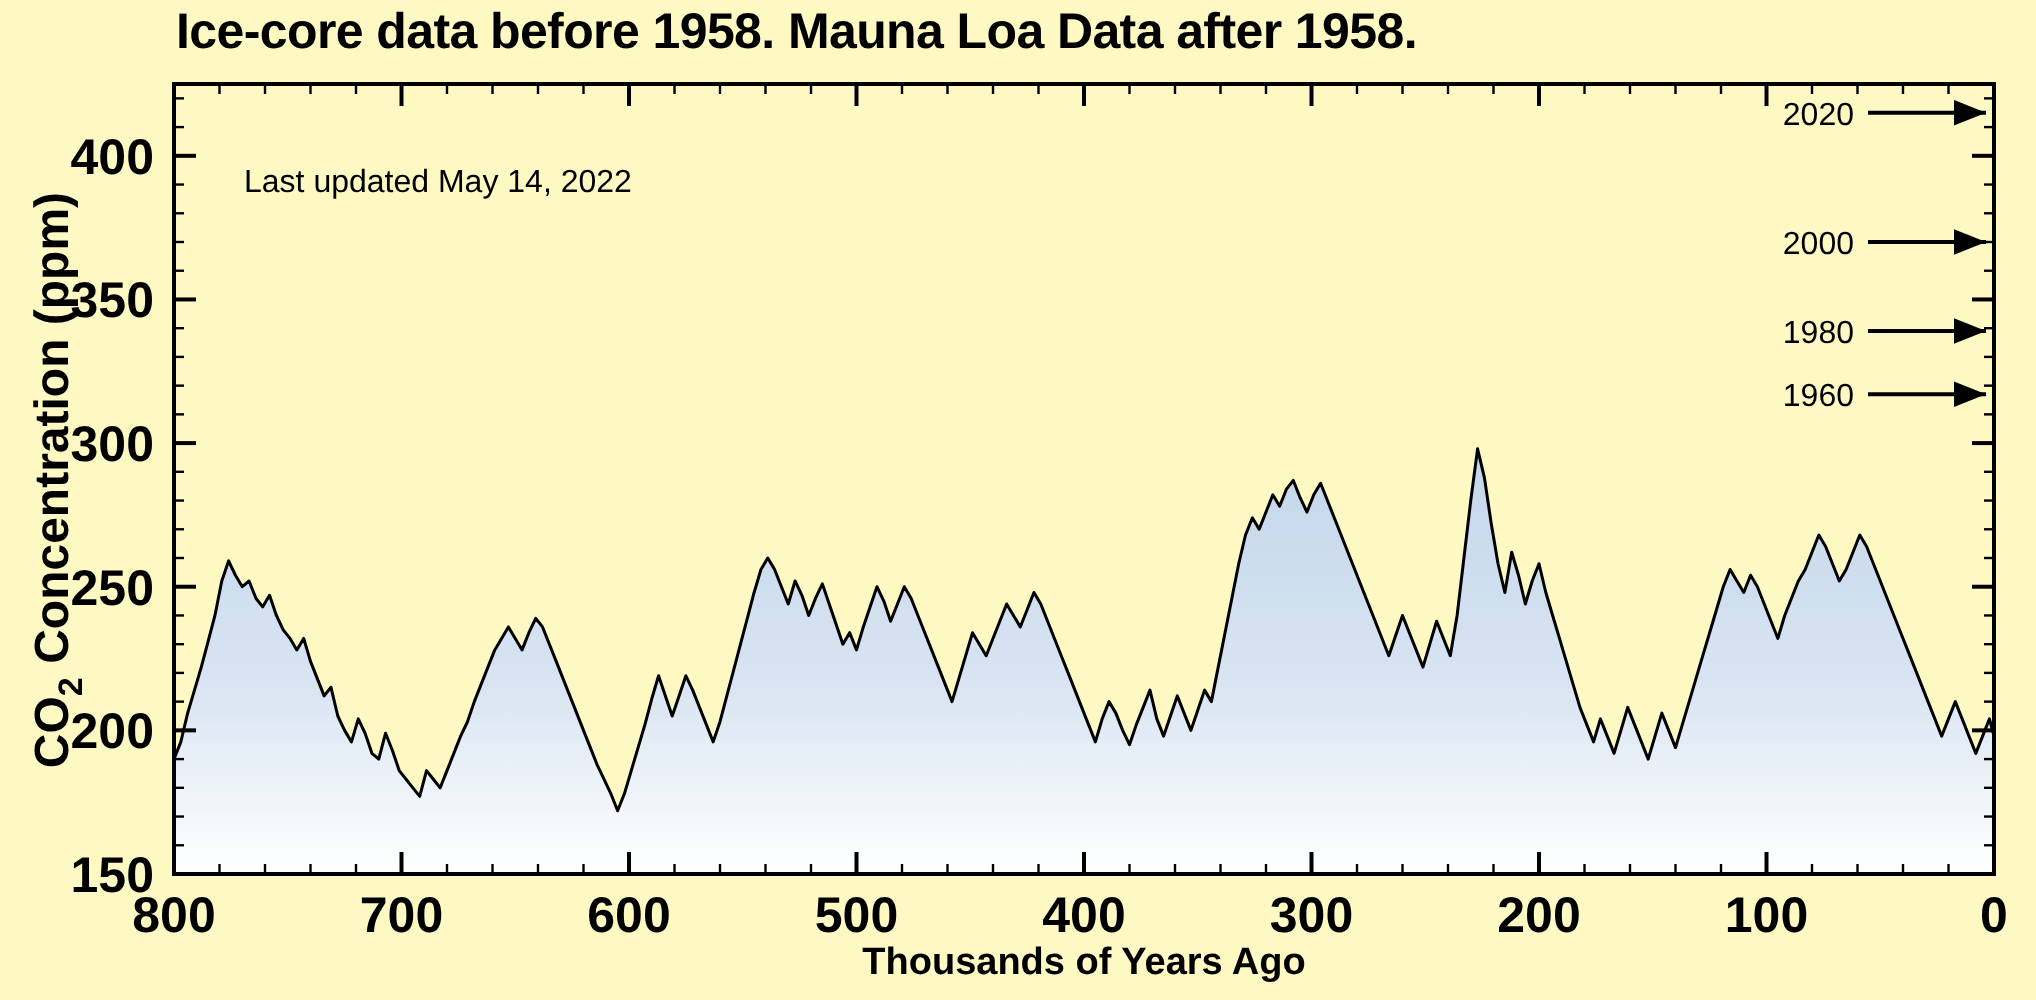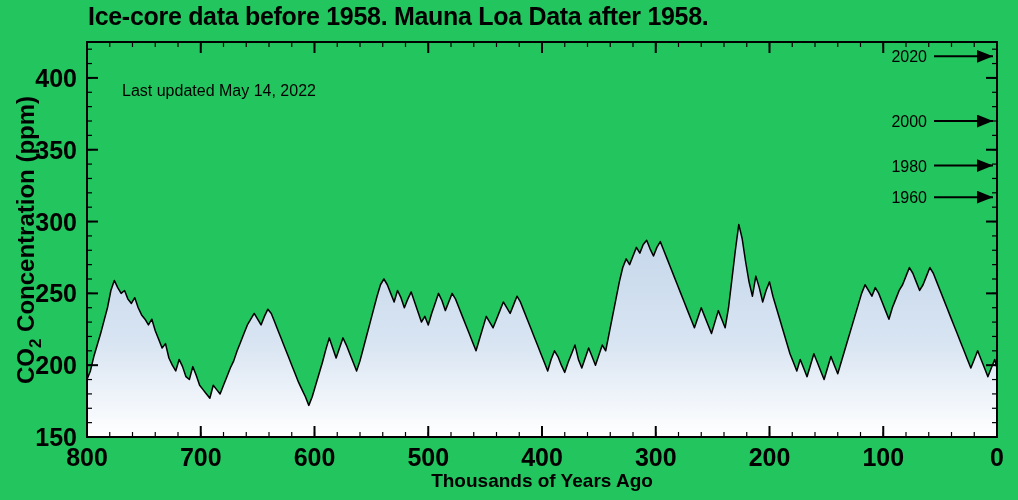--- a/index.html
+++ b/index.html
@@ -7,21 +7,21 @@
     padding: 0;
     background: #ffffff;
   }
   body {
     font-family: "Liberation Sans", sans-serif;
   }
   #figure {
     position: relative;
     width: 1018px;
     height: 500px;
-    background: #22c55e;
+    background: #fef9c3;
     overflow: hidden;
   }
   #chart-title {
     position: absolute;
     left: 88px;
     top: 2px;
     width: 880px;
     font-family: "Liberation Sans", sans-serif;
     font-size: 25px;
     font-weight: bold;

